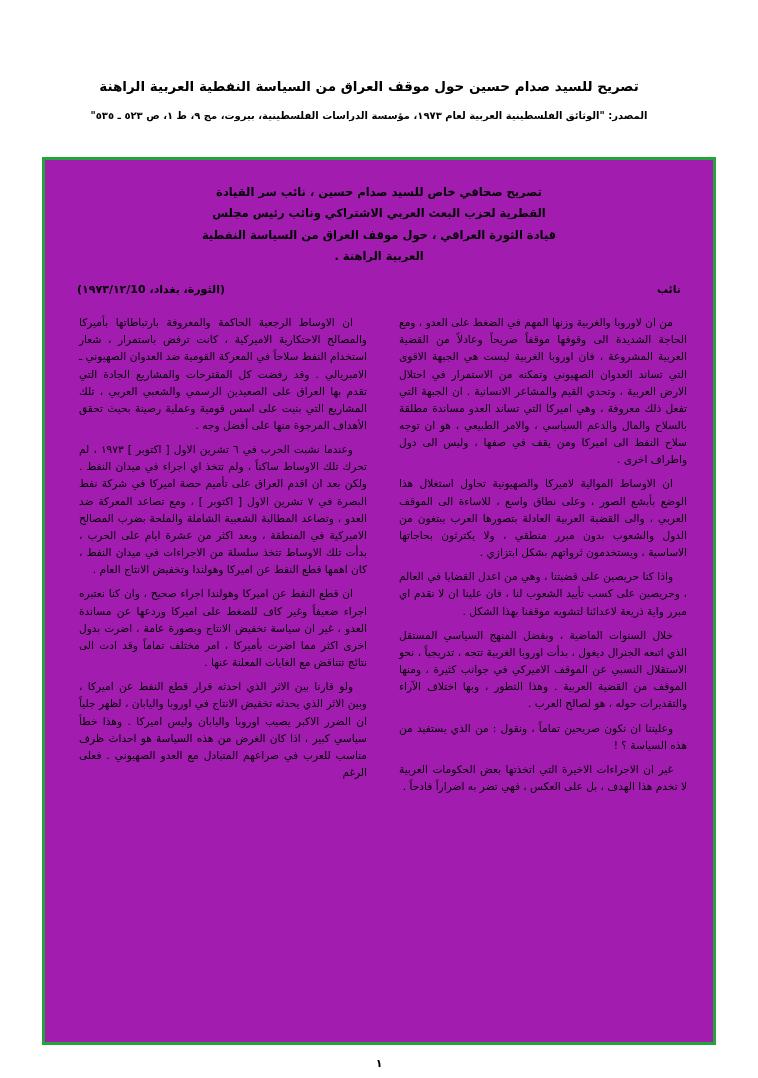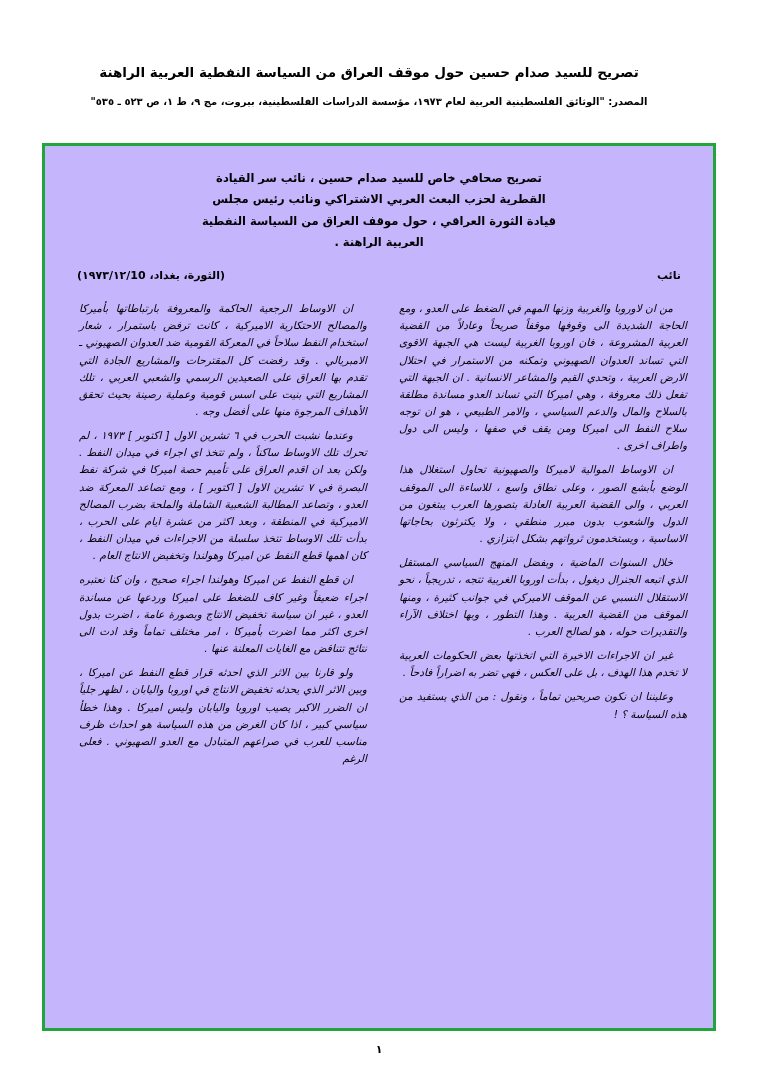--- a/index.html
+++ b/index.html
@@ -18,20 +18,21 @@
   .page {
     width: 758px;
     height: 1078px;
     position: relative;
     box-sizing: border-box;
     padding: 0;
   }
   .doc-header {
     text-align: center;
     padding: 62px 52px 0 32px;
+    margin-top: 14px;
   }
   .doc-title {
     font-size: 13.5px;
     font-weight: bold;
     color: #000;
     line-height: 1.5;
     letter-spacing: 0px;
   }
   .doc-source {
     font-size: 10px;
@@ -40,21 +41,21 @@
     line-height: 1.5;
   }
   .frame {
     position: absolute;
     top: 143px;
     right: 42px;
     left: 42px;
     height: 888px;
     border: 3px solid #22a63c;
     box-sizing: border-box;
-    background: #c4b5fd;
+    background: #a21caf;
   }
   .frame-inner {
     padding: 22px 26px 16px 26px;
     box-sizing: border-box;
     height: 100%;
   }
   .intro {
     width: 58%;
     margin: 0 auto 0 auto;
     text-align: center;
@@ -79,21 +80,20 @@
   .col {
     flex: 1 1 0;
     font-size: 10.6px;
     line-height: 1.62;
     text-align: justify;
     text-align-last: right;
   }
   .col p {
     margin: 0 0 7px 8px;
     text-indent: 14px;
-    font-style: italic;
   }
   .page-number {
     position: absolute;
     bottom: 22px;
     left: 0;
     right: 0;
     text-align: center;
     font-size: 11px;
     font-weight: bold;
   }
@@ -115,23 +115,24 @@
 
       <div class="dateline">
         <span>نائب</span>
         <span>(الثورة، بغداد، ١٩٧٣/١٢/10)</span>
       </div>
 
       <div class="columns">
         <div class="col">
           <p>من ان لاوروبا والغربية وزنها المهم في الضغط على العدو ، ومع الحاجة الشديدة الى وقوفها موقفاً صريحاً وعادلاً من القضية العربية المشروعة ، فان اوروبا الغربية ليست هي الجبهة الاقوى التي تساند العدوان الصهيوني وتمكنه من الاستمرار في احتلال الارض العربية ، وتحدي القيم والمشاعر الانسانية . ان الجبهة التي تفعل ذلك معروفة ، وهي اميركا التي تساند العدو مساندة مطلقة بالسلاح والمال والدعم السياسي ، والامر الطبيعي ، هو ان توجه سلاح النفط الى اميركا ومن يقف في صفها ، وليس الى دول واطراف اخرى .</p>
           <p>ان الاوساط الموالية لاميركا والصهيونية تحاول استغلال هذا الوضع بأبشع الصور ، وعلى نطاق واسع ، للاساءة الى الموقف العربي ، والى القضية العربية العادلة بتصورها العرب يبتغون من الدول والشعوب بدون مبرر منطقي ، ولا يكترثون بحاجاتها الاساسية ، ويستخدمون ثرواتهم بشكل ابتزازي .</p>
+          <p>واذا كنا حريصين على قضيتنا ، وهي من اعدل القضايا في العالم ، وحريصين على كسب تأييد الشعوب لنا ، فان علينا ان لا نقدم اي مبرر واية ذريعة لاعدائنا لتشويه موقفنا بهذا الشكل .</p>
           <p>خلال السنوات الماضية ، وبفضل المنهج السياسي المستقل الذي اتبعه الجنرال ديغول ، بدأت اوروبا الغربية تتجه ، تدريجياً ، نحو الاستقلال النسبي عن الموقف الاميركي في جوانب كثيرة ، ومنها الموقف من القضية العربية . وهذا التطور ، وبها اختلاف الآراء والتقديرات حوله ، هو لصالح العرب .</p>
+          <p>وعليننا ان نكون صريحين تماماً ، ونقول : من الذي يستفيد من هذه السياسة ؟ !</p>
           <p>غير ان الاجراءات الاخيرة التي اتخذتها بعض الحكومات العربية لا تخدم هذا الهدف ، بل على العكس ، فهي تضر به اضراراً فادحاً .</p>
-          <p>وعليننا ان نكون صريحين تماماً ، ونقول : من الذي يستفيد من هذه السياسة ؟ !</p>
         </div>
         <div class="col">
           <p>ان الاوساط الرجعية الحاكمة والمعروفة بارتباطاتها بأميركا والمصالح الاحتكارية الاميركية ، كانت ترفض باستمرار ، شعار استخدام النفط سلاحاً في المعركة القومية ضد العدوان الصهيوني ـ الامبريالي . وقد رفضت كل المقترحات والمشاريع الجادة التي تقدم بها العراق على الصعيدين الرسمي والشعبي العربي ، تلك المشاريع التي بنيت على اسس قومية وعملية رصينة بحيث تحقق الأهداف المرجوة منها على أفضل وجه .</p>
           <p>وعندما نشبت الحرب في ٦ تشرين الاول [ اكتوبر ] ١٩٧٣ ، لم تحرك تلك الاوساط ساكناً ، ولم تتخذ اي اجراء في ميدان النفط . ولكن بعد ان اقدم العراق على تأميم حصة اميركا في شركة نفط البصرة في ٧ تشرين الاول [ اكتوبر ] ، ومع تصاعد المعركة ضد العدو ، وتصاعد المطالبة الشعبية الشاملة والملحة بضرب المصالح الاميركية في المنطقة ، وبعد اكثر من عشرة ايام على الحرب ، بدأت تلك الاوساط تتخذ سلسلة من الاجراءات في ميدان النفط ، كان اهمها قطع النفط عن اميركا وهولندا وتخفيض الانتاج العام .</p>
           <p>ان قطع النفط عن اميركا وهولندا اجراء صحيح ، وان كنا نعتبره اجراء ضعيفاً وغير كاف للضغط على اميركا وردعها عن مساندة العدو ، غير ان سياسة تخفيض الانتاج وبصورة عامة ، اضرت بدول اخرى اكثر مما اضرت بأميركا ، امر مختلف تماماً وقد ادت الى نتائج تتناقض مع الغايات المعلنة عنها .</p>
           <p>ولو قارنا بين الاثر الذي احدثه قرار قطع النفط عن اميركا ، وبين الاثر الذي يحدثه تخفيض الانتاج في اوروبا واليابان ، لظهر جلياً ان الضرر الاكبر يصيب اوروبا واليابان وليس اميركا . وهذا خطأ سياسي كبير ، اذا كان الغرض من هذه السياسة هو احداث ظرف مناسب للعرب في صراعهم المتبادل مع العدو الصهيوني . فعلى الرغم</p>
         </div>
       </div>
 
     </div>

